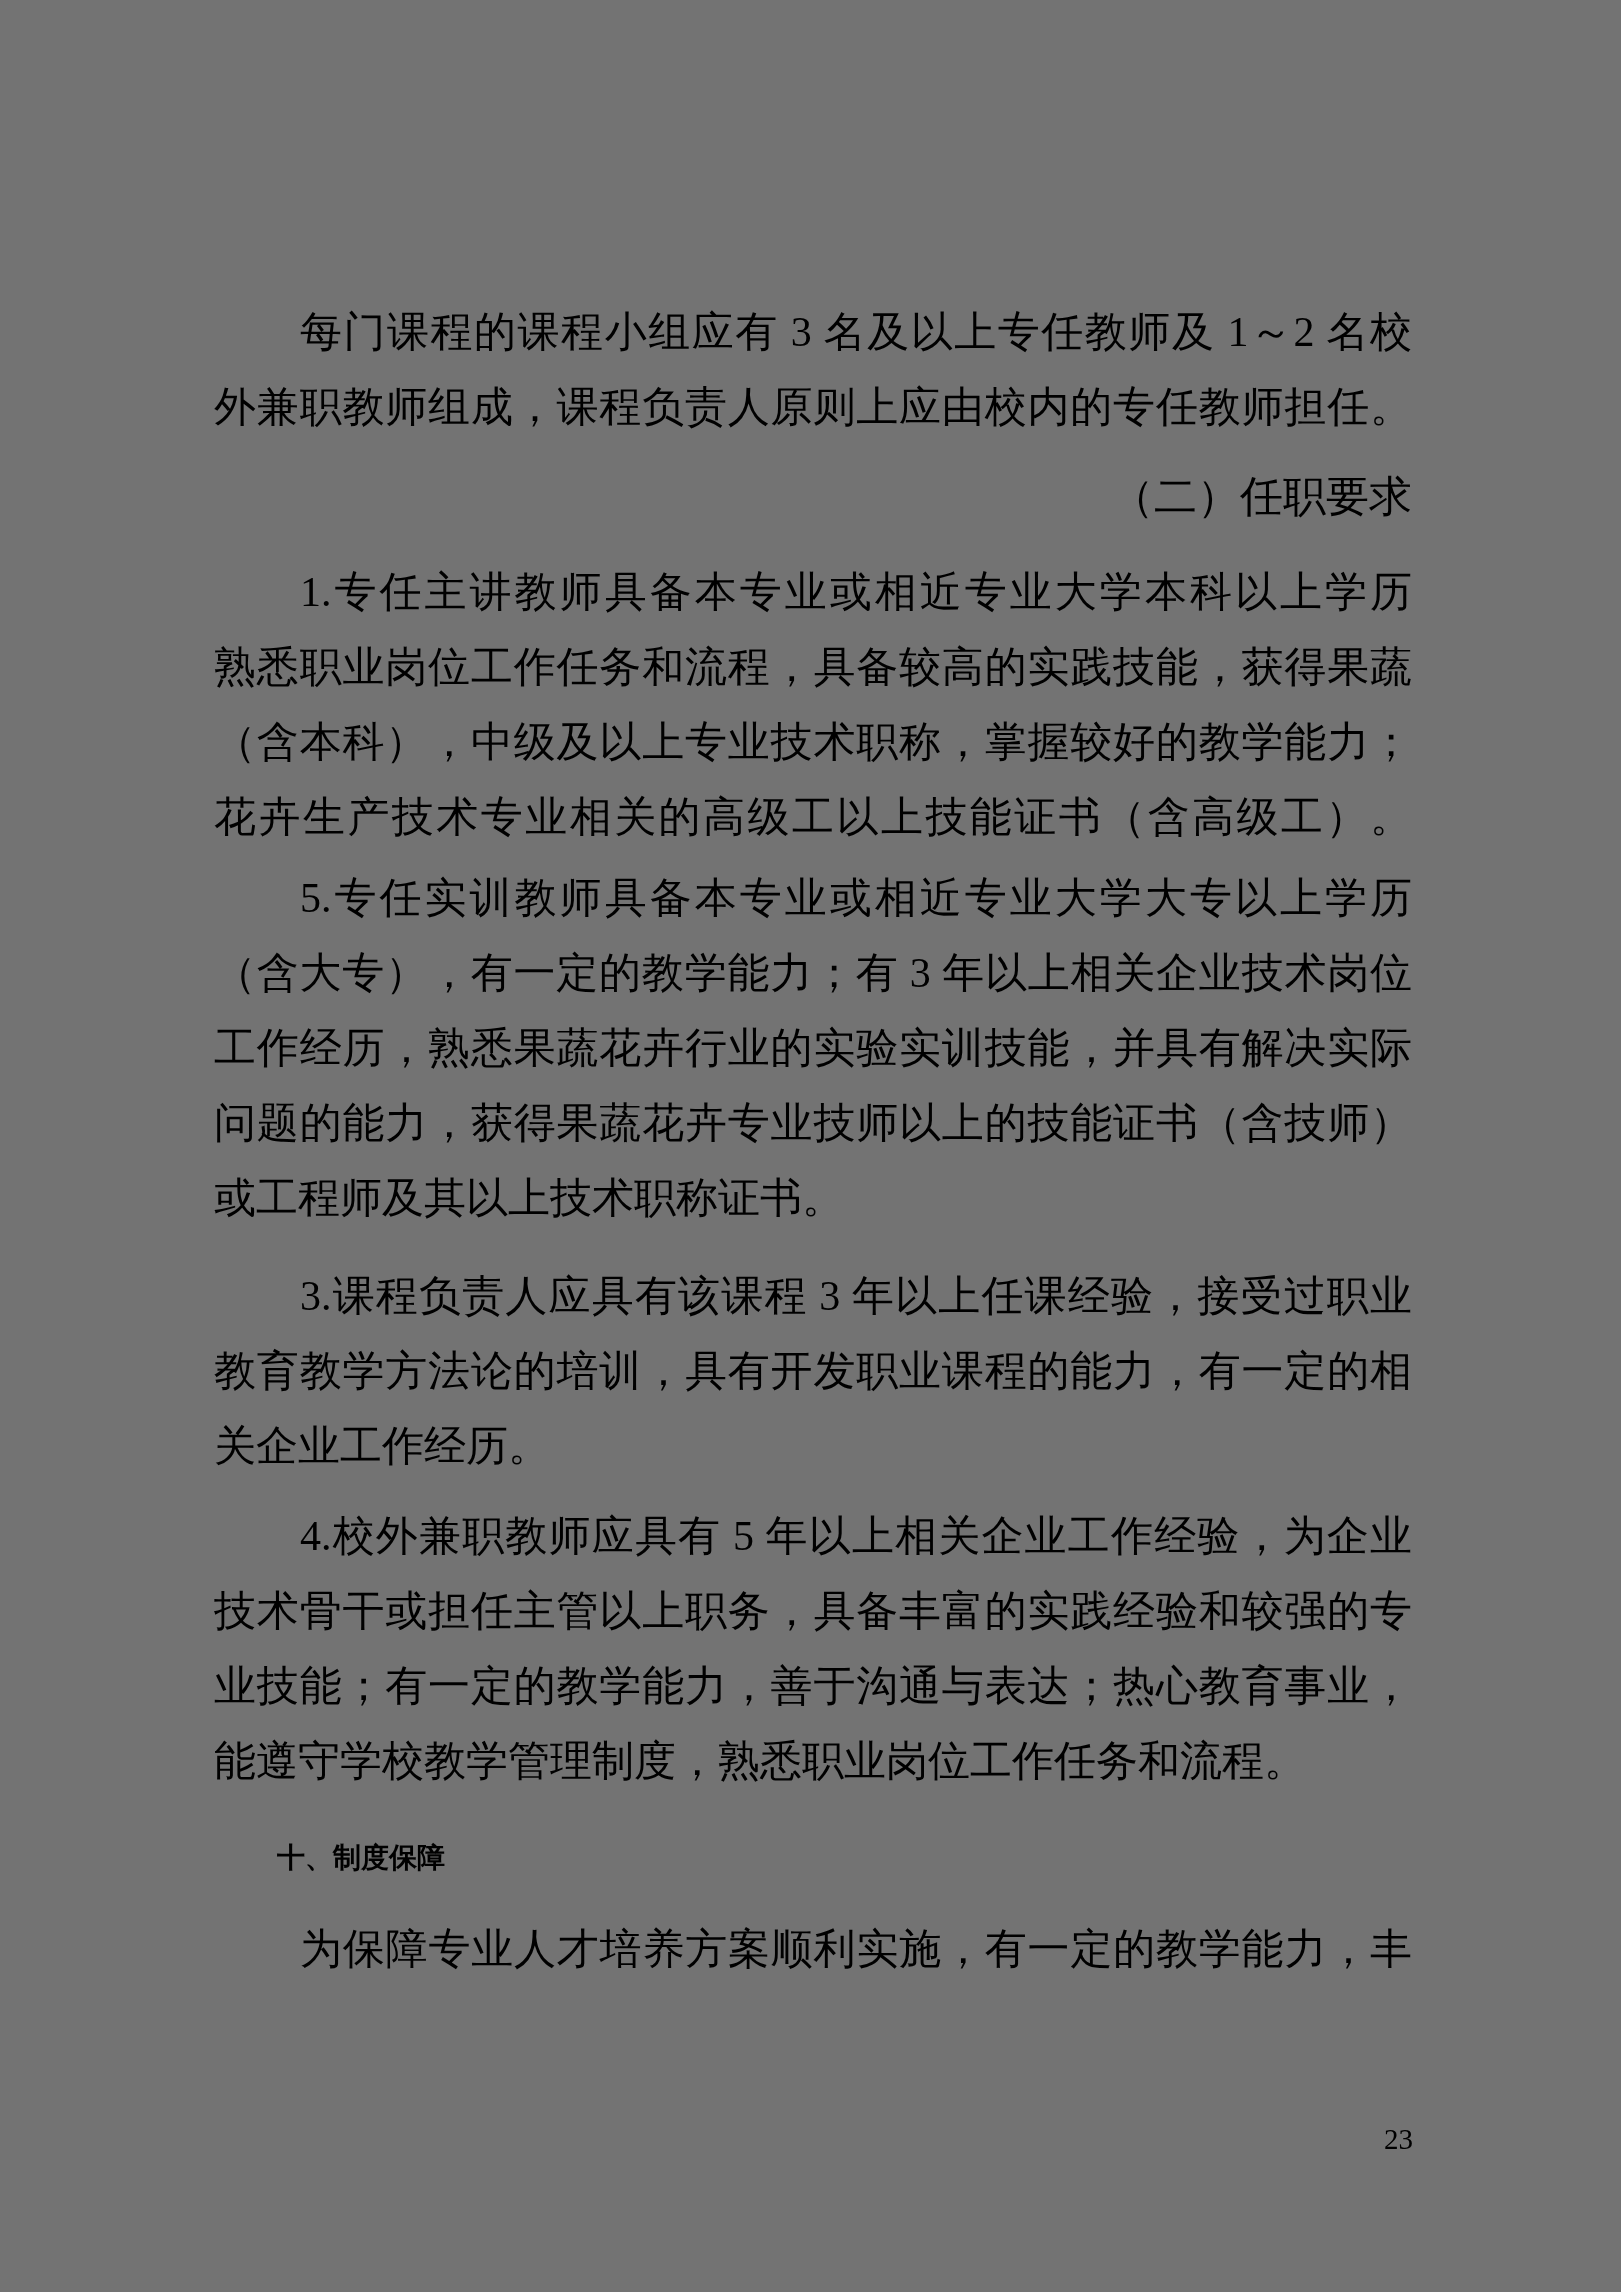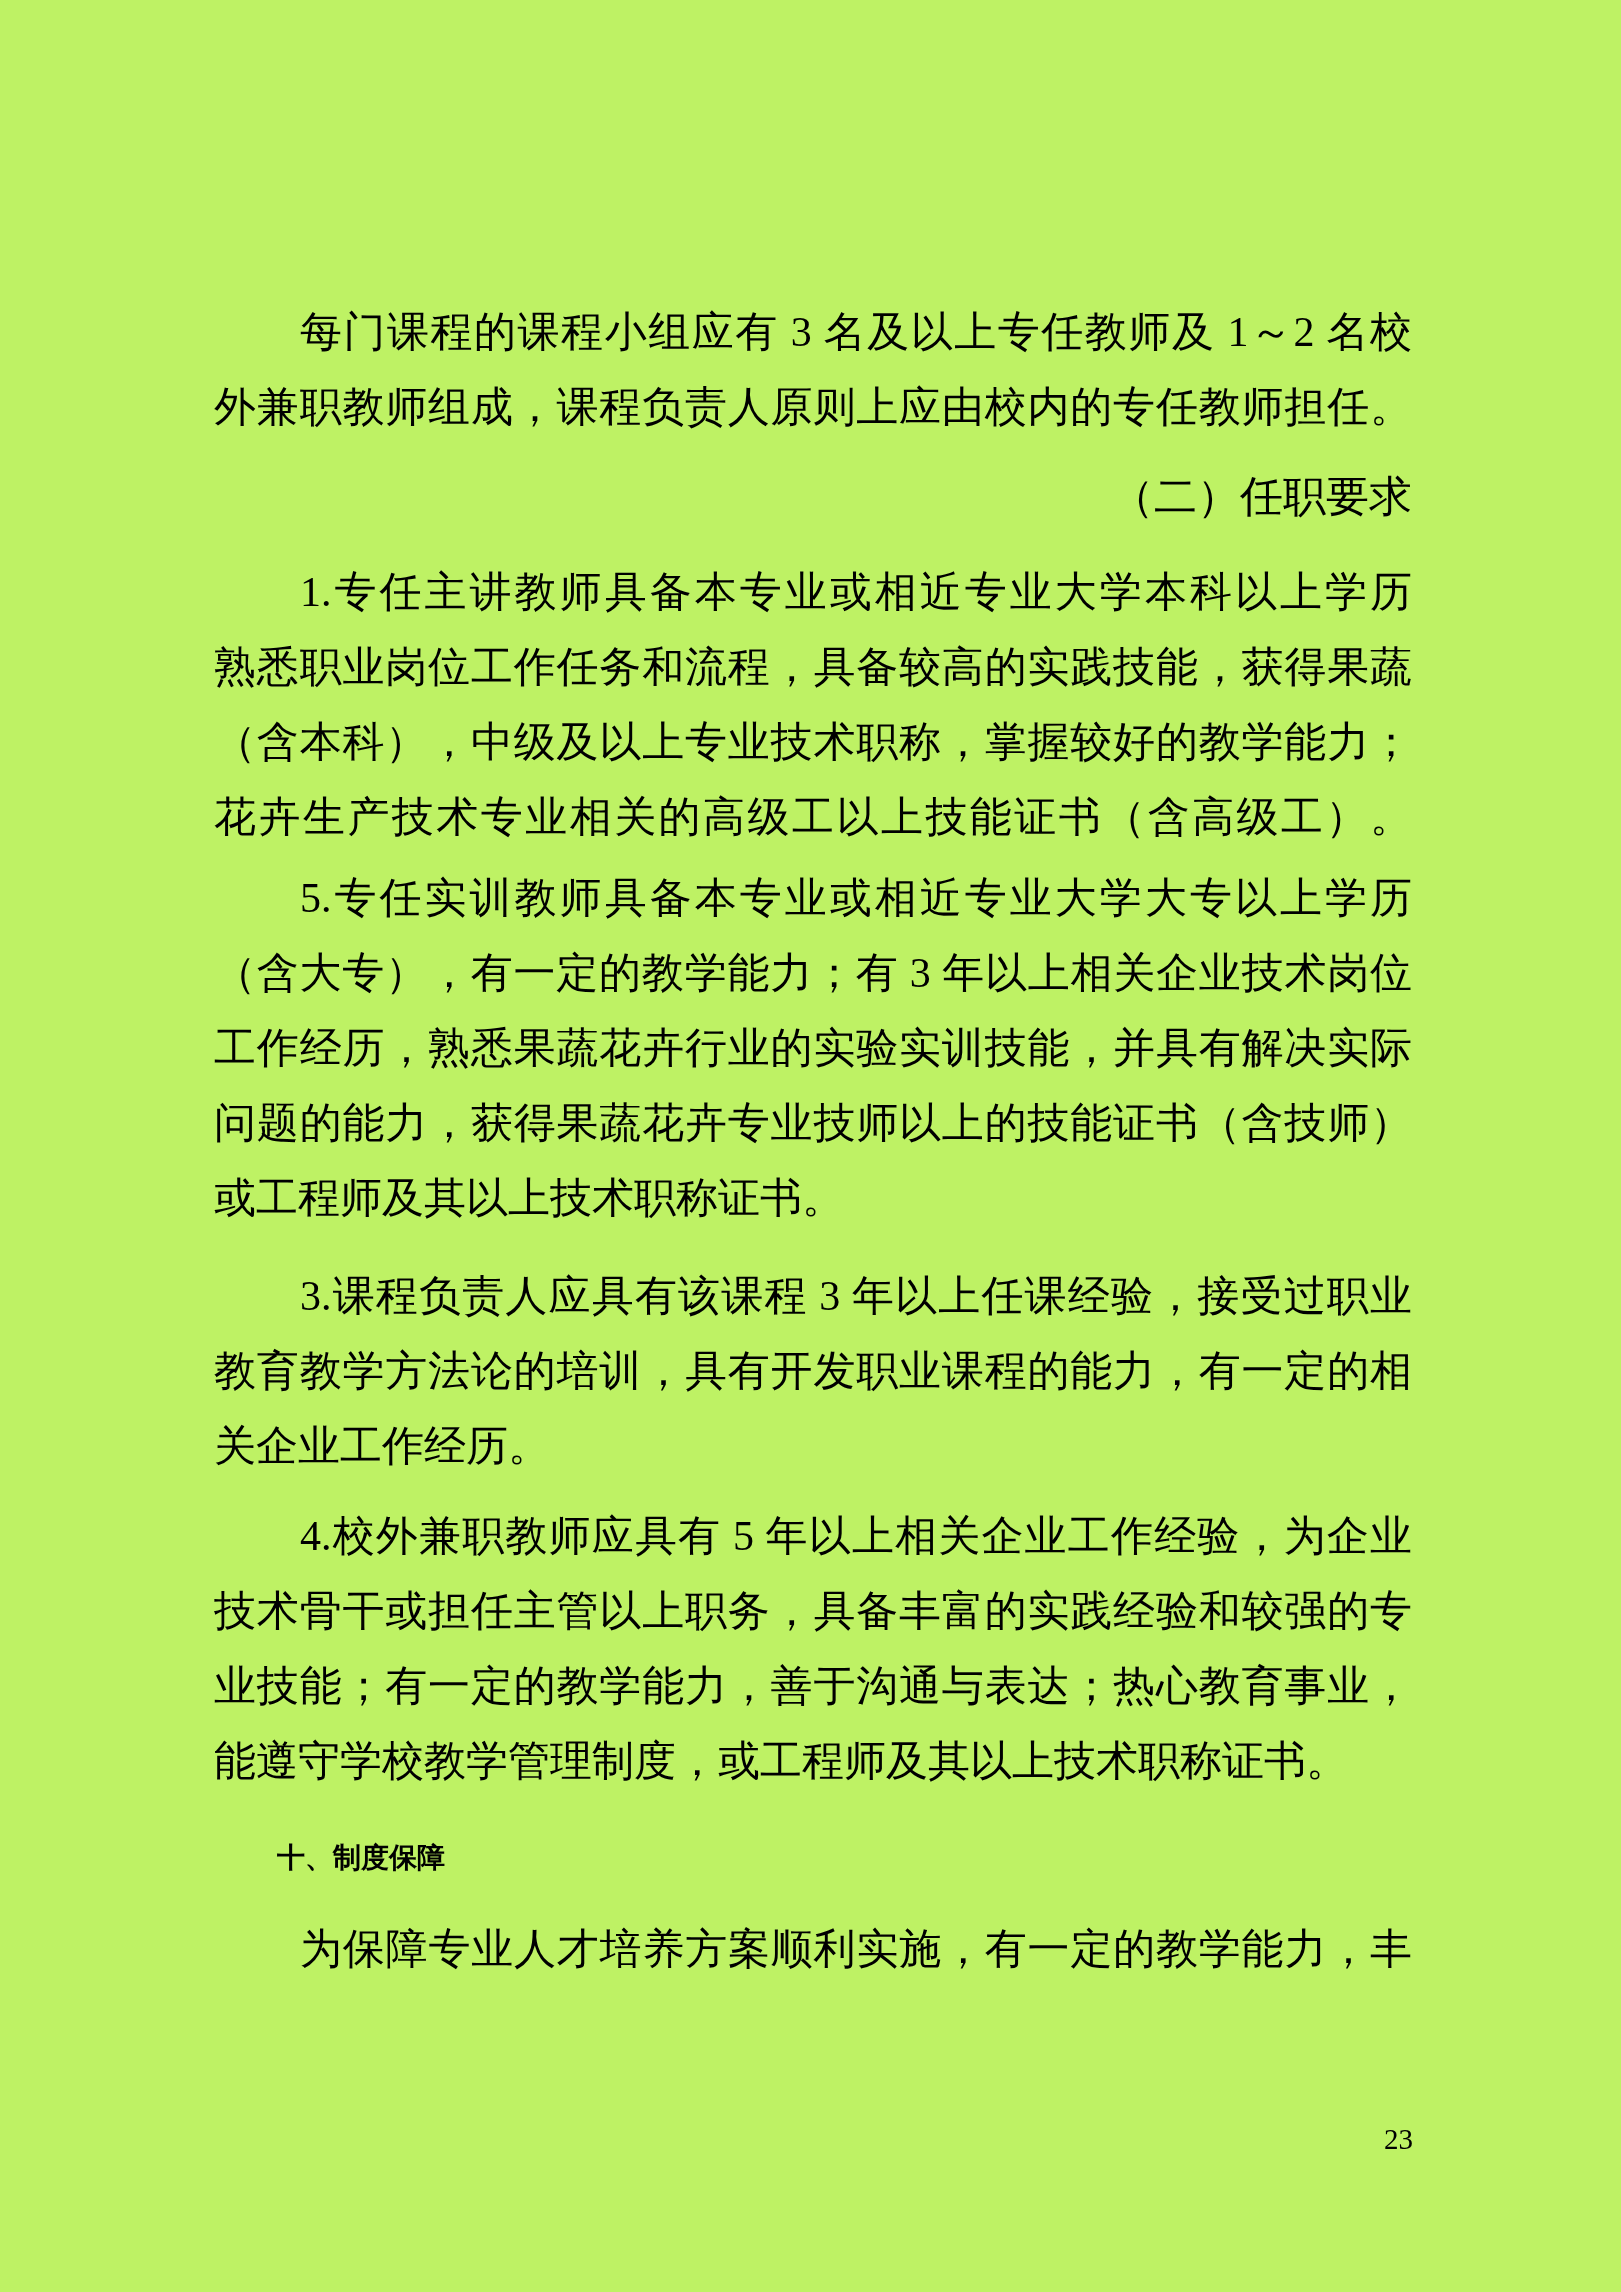--- a/index.html
+++ b/index.html
@@ -4,21 +4,21 @@
 <style>
   html, body {
     margin: 0;
     padding: 0;
     background: #ffffff;
   }
   .page {
     position: relative;
     width: 1621px;
     height: 2293px;
-    background: #bef264;
+    background: #737373;
     color: #000000;
     font-family: "Liberation Serif", serif;
     overflow: hidden;
   }
   .text-block {
     position: absolute;
     left: 214px;
     top: 295px;
     width: 1198px;
   }
@@ -100,21 +100,21 @@
     <div class="para" id="para-item3">
       <div class="line indent">3.课程负责人应具有该课程 3 年以上任课经验，接受过职业</div>
       <div class="line">教育教学方法论的培训，具有开发职业课程的能力，有一定的相</div>
       <div class="line last">关企业工作经历。</div>
     </div>
 
     <div class="para" id="para-item4">
       <div class="line indent">4.校外兼职教师应具有 5 年以上相关企业工作经验，为企业</div>
       <div class="line">技术骨干或担任主管以上职务，具备丰富的实践经验和较强的专</div>
       <div class="line">业技能；有一定的教学能力，善于沟通与表达；热心教育事业，</div>
-      <div class="line last">能遵守学校教学管理制度，或工程师及其以上技术职称证书。</div>
+      <div class="line last">能遵守学校教学管理制度，熟悉职业岗位工作任务和流程。</div>
     </div>
 
     <div class="heading-hei">十、制度保障</div>
 
     <div class="para" id="para-system">
       <div class="line indent">为保障专业人才培养方案顺利实施，有一定的教学能力，丰</div>
     </div>
 
   </div>
 

